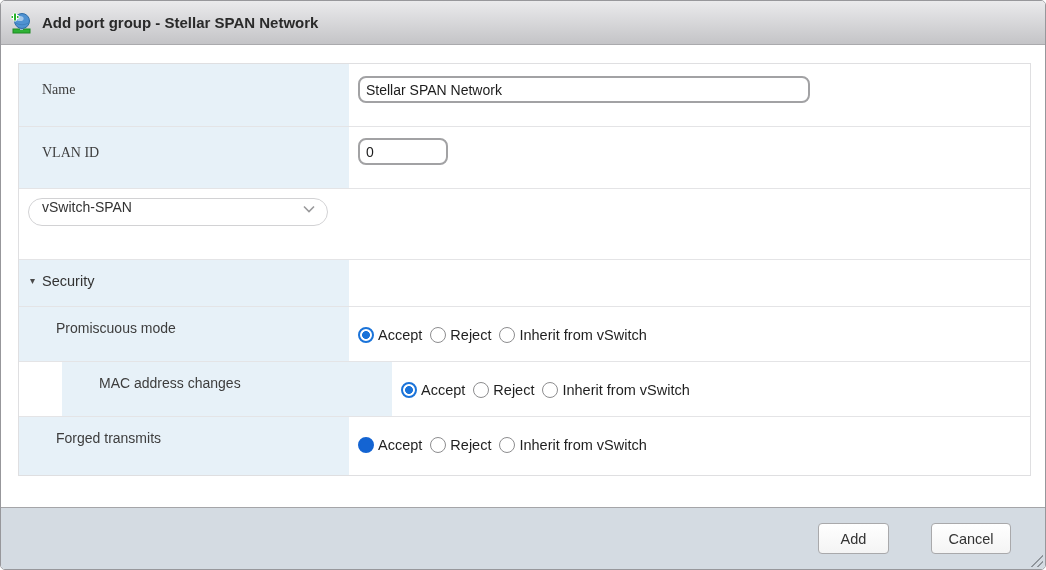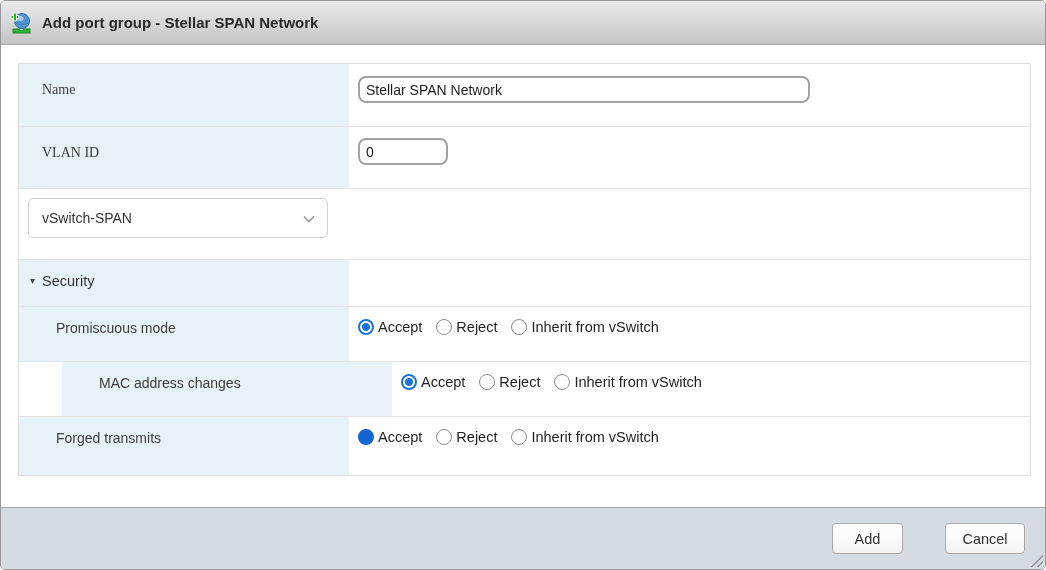--- a/index.html
+++ b/index.html
@@ -43,47 +43,47 @@
   .section-label{font-size:14.5px;color:#333;}
   
   .txt{
     box-sizing:border-box;height:27px;border:2px solid #a2a2a4;border-radius:8px;
     font-family:"Liberation Sans",sans-serif;font-size:14px;color:#1c1c1c;
     padding:0 6px;background:#fff;outline:none;
   }
   .txt.name{width:452px;margin-top:12px;}
   .txt.vlan{width:90px;margin-top:11px;}
   .selectbox{
-    margin-top:9px;width:300px;height:40px;box-sizing:border-box;
-    border:1px solid #d2d2d4;border-radius:5px;background:#fff;
-    display:flex;align-items:center;justify-content:space-between;
+    margin-top:9px;width:300px;height:28px;box-sizing:border-box;
+    border:1px solid #d2d2d4;border-radius:16px;background:#fff;
+    display:flex;justify-content:space-between;
     padding:0 12px 0 13px;cursor:default;
   }
   .selectbox .sel-text{font-size:14px;color:#333;}
   .chev{width:12px;height:8px;}
   
-  .radio-line{display:flex;align-items:flex-end;margin-top:12px;gap:14px;}
+  .radio-line{display:flex;align-items:flex-end;margin-top:20px;gap:8px;}
   .radio-opt{display:flex;align-items:center;gap:4px;}
   .radio{
     width:16px;height:16px;border-radius:50%;box-sizing:border-box;
     border:1px solid #8d8d8f;background:#fff;flex:0 0 16px;
   }
   .radio.checked{
     border:2px solid #1a73d9;
     background:radial-gradient(circle,#1a73d9 0 3.6px,#ffffff 4.3px);
   }
   .radio.radio-solid.checked{
     border:2px solid #1464d2;background:#1464d2;
   }
   .radio-label{font-size:14.5px;color:#1f1f1f;}
   
   .footer{
     flex:0 0 62px;height:62px;background:#d4dbe2;border-top:1px solid #a5a5a8;
     box-sizing:border-box;display:flex;align-items:center;justify-content:flex-end;
-    padding-right:20px;gap:42px;position:relative;
+    padding-right:34px;gap:42px;position:relative;
   }
   .btn{
     height:31px;box-sizing:border-box;border:1px solid #a9a9ab;border-radius:4px;
     background:linear-gradient(#ffffff,#f4f4f4);
     font-family:"Liberation Sans",sans-serif;font-size:14.5px;color:#333;
     cursor:pointer;
   }
   .btn.add{width:71px;}
   .btn.cancel{width:80px;}
   .resize-grip{

